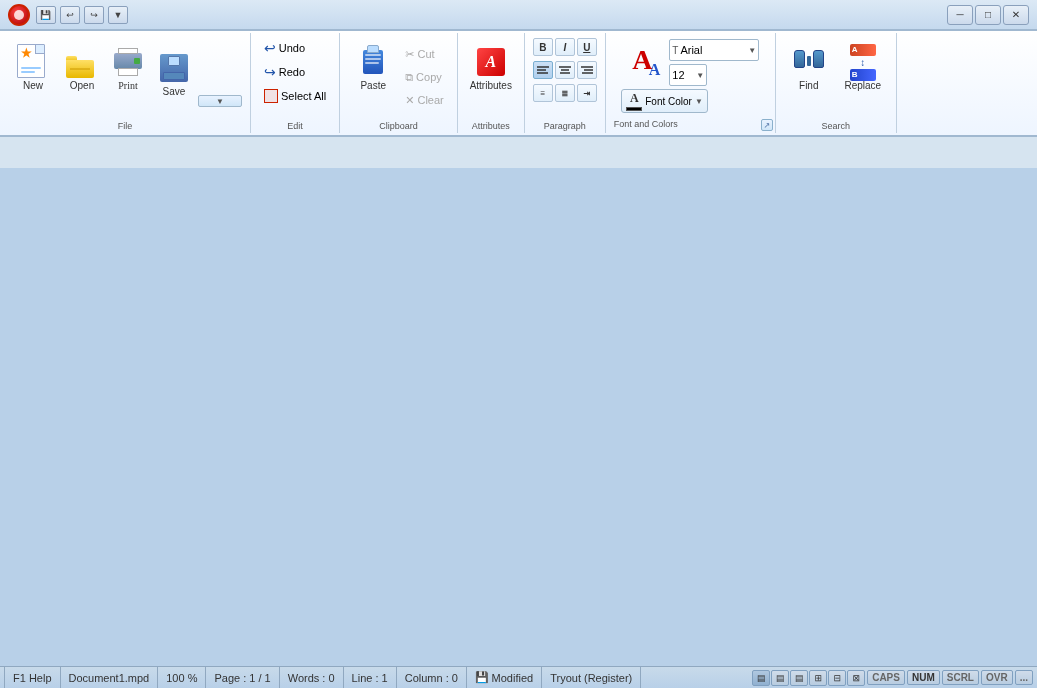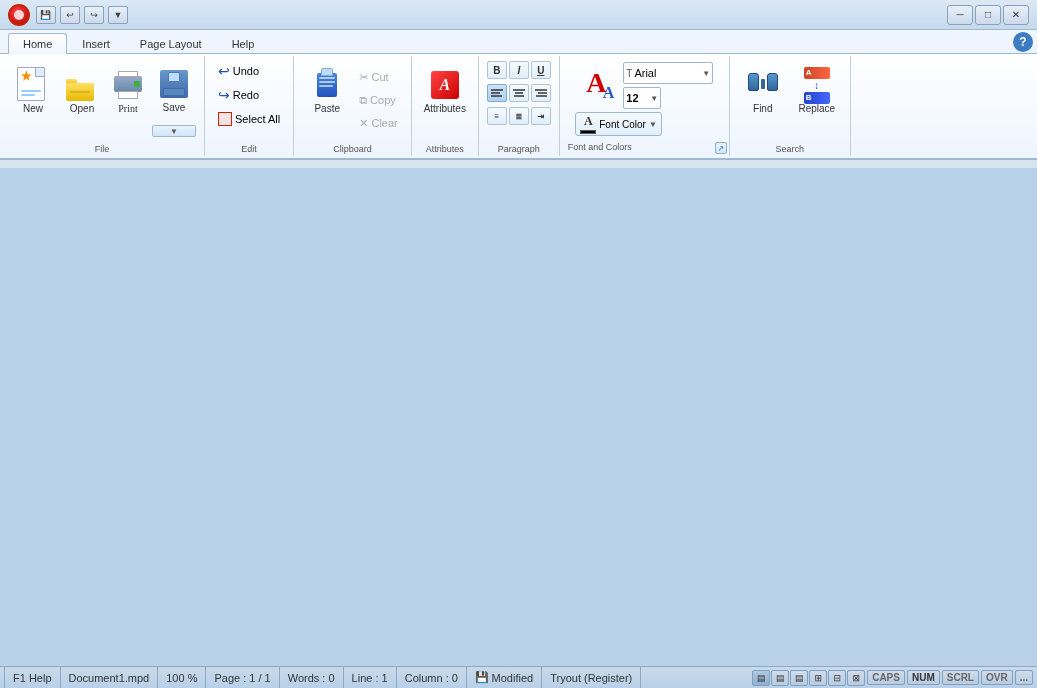--- a/index.html
+++ b/index.html
@@ -139,21 +139,20 @@
     }
     .font-size-select {
       width: 38px; height: 22px;
       border: 1px solid #a0b8cc;
       background: white;
       border-radius: 2px;
       font-size: 11px;
       padding: 0 2px;
       display: flex; align-items: center; justify-content: space-between;
       cursor: pointer;
-      font-weight: bold;
     }
 
     
     .font-color-btn {
       display: flex; align-items: center; gap: 3px;
       padding: 2px 4px;
       border: 1px solid #a0b8cc;
       border-radius: 3px;
       background: linear-gradient(to bottom, #f5faff, #e0eefa);
       cursor: pointer; height: 24px;
@@ -245,29 +244,20 @@
     </div>
   </div>
   <div class="title-bar-controls">
     <div class="title-btn">─</div>
     <div class="title-btn">□</div>
     <div class="title-btn close">✕</div>
   </div>
 </div>
 
 <div class="ribbon">
-  <div style="display:flex; align-items:flex-end; padding: 0 4px;">
-    <div class="ribbon-tabs" style="flex:1;">
-      <div class="ribbon-tab active">Home</div>
-      <div class="ribbon-tab">Insert</div>
-      <div class="ribbon-tab">Page Layout</div>
-      <div class="ribbon-tab">Help</div>
-    </div>
-    <div class="ribbon-help">?</div>
-  </div>
 
   <div class="ribbon-content">
 
     <div class="ribbon-group">
       <div class="ribbon-group-content">
 
         <div class="rb-large">
           <div class="rb-icon">
             <div class="file-icon">
               <div class="file-icon-page" style="background: white;">
@@ -303,21 +293,21 @@
               <div style="width:20px;height:6px;background:white;border:1px solid #aaa;margin-bottom:-1px;z-index:1;"></div>
               <div style="width:28px;height:16px;background:linear-gradient(to bottom,#99aacc,#6688aa);border-radius:2px;display:flex;justify-content:flex-end;align-items:center;padding-right:2px;">
                 <div style="width:6px;height:6px;background:#44aa44;border-radius:1px;"></div>
               </div>
               <div style="width:20px;height:8px;background:white;border:1px solid #aaa;margin-top:-1px;z-index:1;"></div>
             </div>
           </div>
           <div class="rb-label">Print</div>
         </div>
 
-        <div style="display:flex;flex-direction:column;align-items:flex-end;gap:2px;">
+        <div style="display:flex;flex-direction:row;align-items:flex-end;gap:2px;">
           <div class="rb-large" style="height:60px;width:44px;">
             <div class="rb-icon">
               <div style="width:28px;height:28px;background:linear-gradient(to bottom,#6699cc,#4466aa);border-radius:2px;display:flex;align-items:center;justify-content:center;position:relative;">
                 <div style="position:absolute;top:2px;left:50%;transform:translateX(-50%);width:12px;height:10px;background:#bbddff;border-radius:1px;border:1px solid #5577aa;"></div>
                 <div style="position:absolute;bottom:2px;left:3px;right:3px;height:8px;background:#5588bb;border-radius:1px;border:1px solid #4466aa;"></div>
               </div>
             </div>
             <div class="rb-label">Save</div>
           </div>
           <div style="width:44px;height:12px;background:linear-gradient(to bottom,#e8f2ff,#d0e6f8);border:1px solid #a0b8cc;border-radius:2px;display:flex;align-items:center;justify-content:center;cursor:pointer;">

